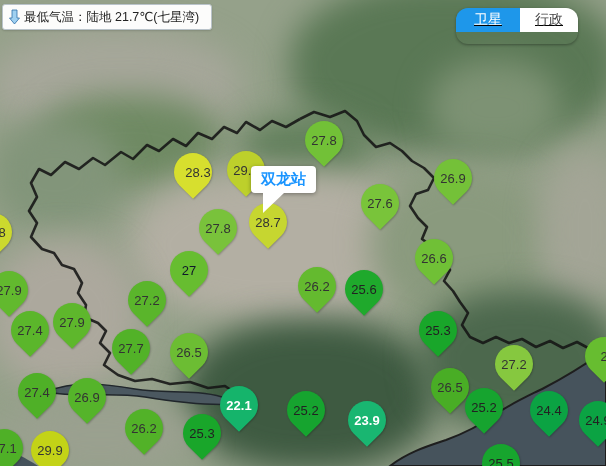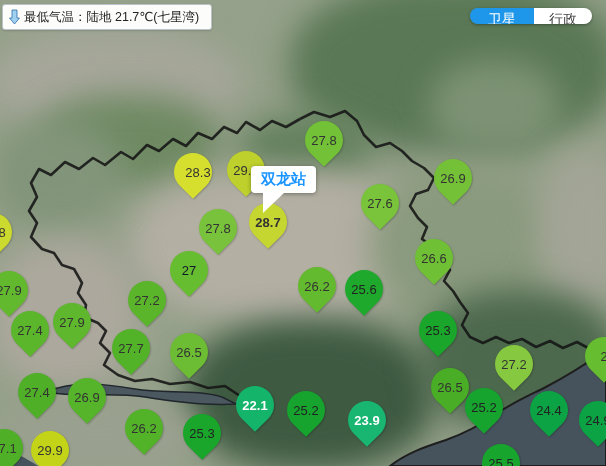--- a/index.html
+++ b/index.html
@@ -29,21 +29,21 @@
     border-top:20px solid #fff;border-right:21px solid transparent;}
 
   
   .legend{position:absolute;left:2px;top:4px;z-index:5;width:208px;background:rgba(255,255,255,.97);
     border:1px solid #b9c3ca;border-radius:3px;box-shadow:0 1px 2px rgba(0,0,0,.15);}
   .legend-row{display:flex;align-items:center;height:24px;padding:0 5px;font-size:12.5px;color:#222;}
   .legend-row + .legend-row{border-top:1px solid #d7dee3;}
   .legend-row svg{margin-right:3px;flex:0 0 auto;}
 
   
-  .switch{position:absolute;left:470px;top:8px;z-index:5;display:flex;height:16px;
+  .switch{position:absolute;left:456px;top:8px;z-index:5;display:flex;height:36px;
     border-radius:12px;overflow:hidden;box-shadow:0 1px 3px rgba(0,0,0,.35);text-decoration:underline;}
   .switch button{border:none;margin:0;padding:0 0;font-size:14px;height:24px;cursor:pointer;
     font-family:inherit;}
   .btn-sat{width:64px;background:#1e97ea;color:#fff;}
   .btn-adm{width:58px;background:#ffffff;color:#444;}
 </style>
 </head>
 <body>
 
 <div class="map">
@@ -92,21 +92,21 @@
       <div class="pin" style="left: 380px; top: 203px; text-align: center; --pc: #79c43a;">
         <div class="pin-body"></div>
         <span class="pin-label" style="color: rgb(51, 51, 51); font-weight: 400;">27.6</span>
       </div>
       <div class="pin" style="left: 218px; top: 228px; --pc: #79c23b;">
         <div class="pin-body"></div>
         <span class="pin-label" style="color: rgb(51, 51, 51); font-weight: 400;">27.8</span>
       </div>
       <div class="pin" style="left: 268px; top: 222px; --pc: #c6d630;">
         <div class="pin-body"></div>
-        <span class="pin-label" style="color: rgb(51, 51, 51); font-weight: 700;">28.7</span>
+        <span class="pin-label" style="color: rgb(51, 51, 51); font-weight: 400;">28.7</span>
       </div>
       <div class="pin" style="left: -7px; top: 232px; --pc: #ccd92e;">
         <div class="pin-body"></div>
         <span class="pin-label" style="color: rgb(51, 51, 51); font-weight: 400;">27.8</span>
       </div>
       <div class="pin" style="left: 189px; top: 270px; --pc: #67bd30;">
         <div class="pin-body"></div>
         <span class="pin-label" style="color: #0f172a; font-weight: 400;">27</span>
       </div>
       <div class="pin" style="left: 434px; top: 258px; --pc: #70c036;">
@@ -162,21 +162,21 @@
         <span class="pin-label" style="color: rgb(51, 51, 51); font-weight: 400;">26.5</span>
       </div>
       <div class="pin" style="left: 37px; top: 392px; --pc: #4fb027;">
         <div class="pin-body"></div>
         <span class="pin-label" style="color: rgb(51, 51, 51); font-weight: 400;">27.4</span>
       </div>
       <div class="pin" style="left: 87px; top: 397px; --pc: #55b42a;">
         <div class="pin-body"></div>
         <span class="pin-label" style="color: rgb(51, 51, 51); font-weight: 400;">26.9</span>
       </div>
-      <div class="pin" style="left: 255px; top: 405px; --pc: #15b46b;">
+      <div class="pin" style="left: 239px; top: 405px; --pc: #15b46b;">
         <div class="pin-body"></div>
         <span class="pin-label" style="color: rgb(255, 255, 255); font-weight: 700;">22.1</span>
       </div>
       <div class="pin" style="left: 306px; top: 410px; --pc: #16a42f;">
         <div class="pin-body"></div>
         <span class="pin-label" style="color: rgb(34, 34, 34); font-weight: 400;">25.2</span>
       </div>
       <div class="pin" style="left: 367px; top: 420px; --pc: #19b671;">
         <div class="pin-body"></div>
         <span class="pin-label" style="color: rgb(255, 255, 255); font-weight: 700;">23.9</span>

